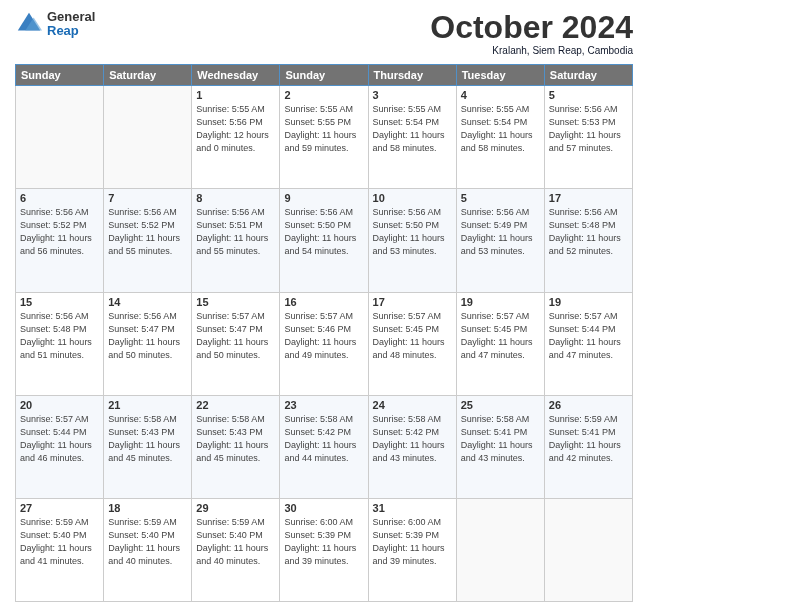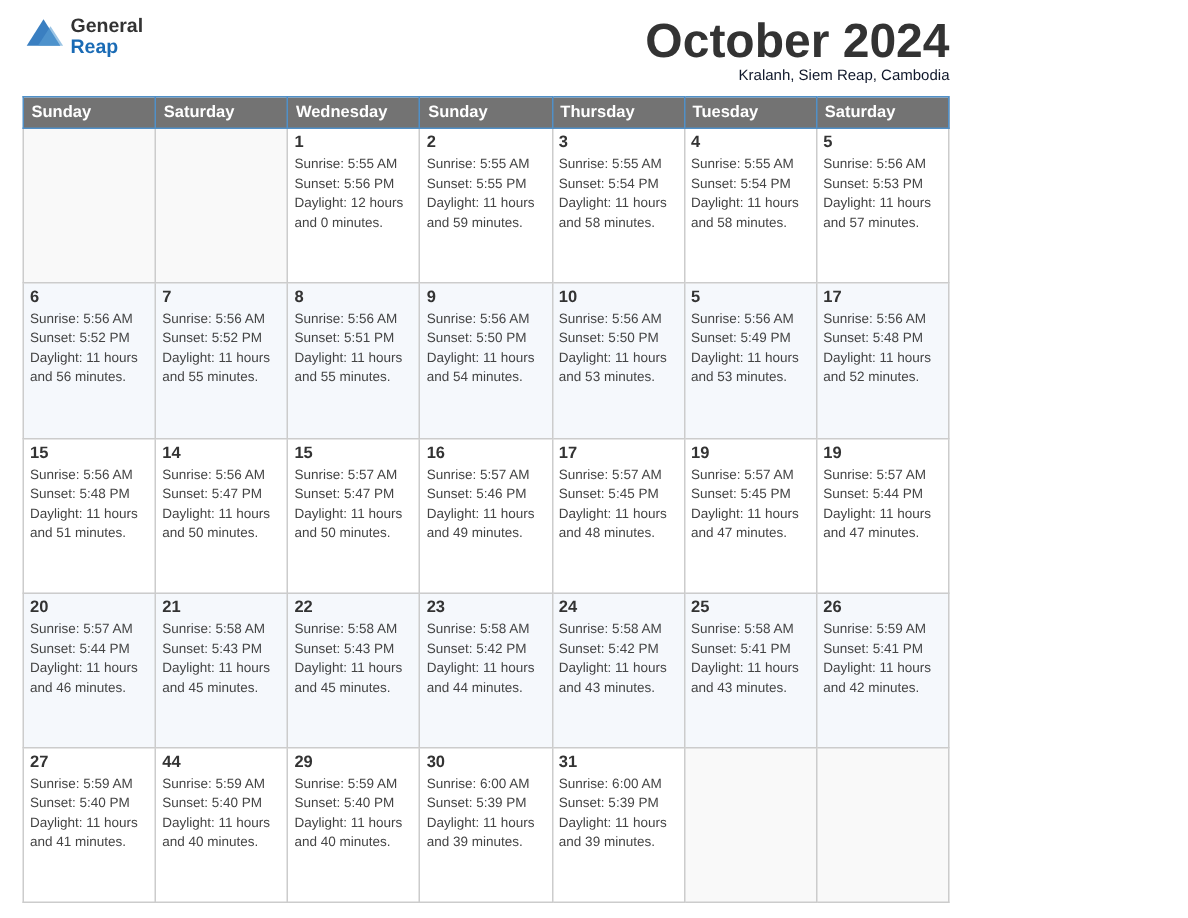--- a/index.html
+++ b/index.html
@@ -329,21 +329,21 @@
         </tr>
         <tr>
           <td>
             <span class="day-number">27</span>
             <div class="day-info" style="white-space: pre-line;">Sunrise: 5:59 AM
 Sunset: 5:40 PM
 Daylight: 11 hours
 and 41 minutes.</div>
           </td>
           <td>
-            <span class="day-number">44</span>
+            <span class="day-number">18</span>
             <div class="day-info" style="white-space: pre-line;">Sunrise: 5:59 AM
 Sunset: 5:40 PM
 Daylight: 11 hours
 and 40 minutes.</div>
           </td>
           <td>
             <span class="day-number">29</span>
             <div class="day-info" style="white-space: pre-line;">Sunrise: 5:59 AM
 Sunset: 5:40 PM
 Daylight: 11 hours

